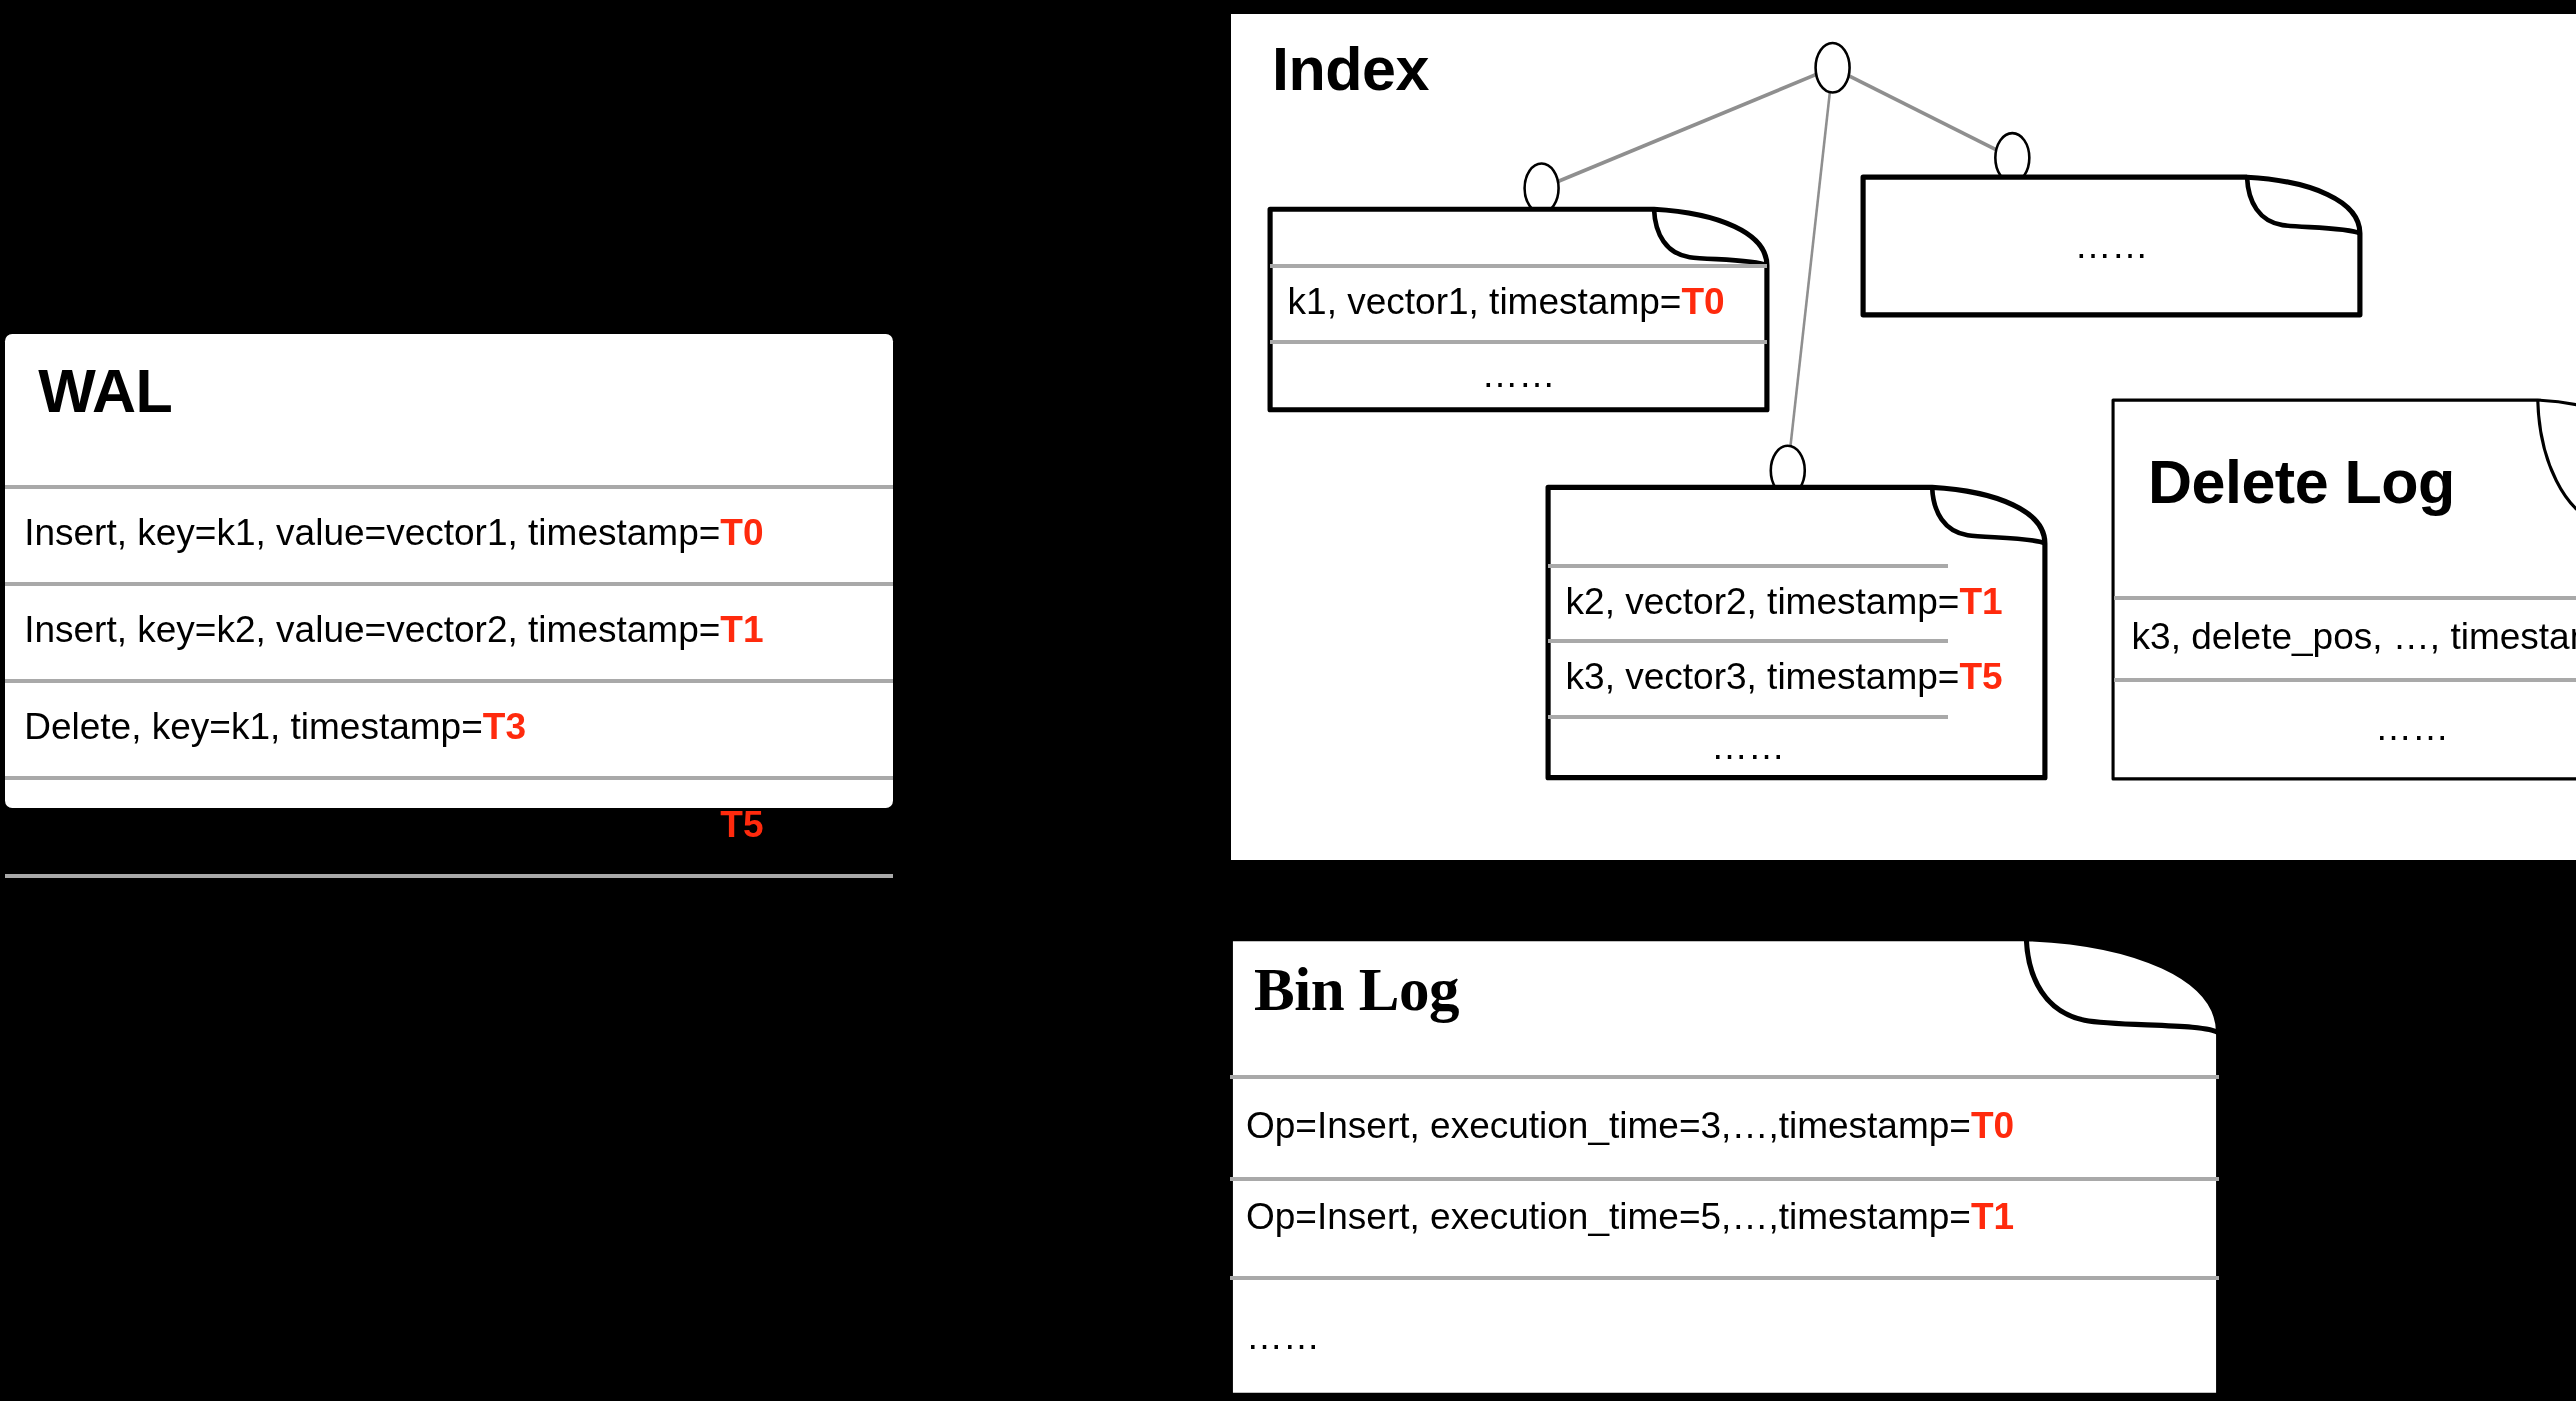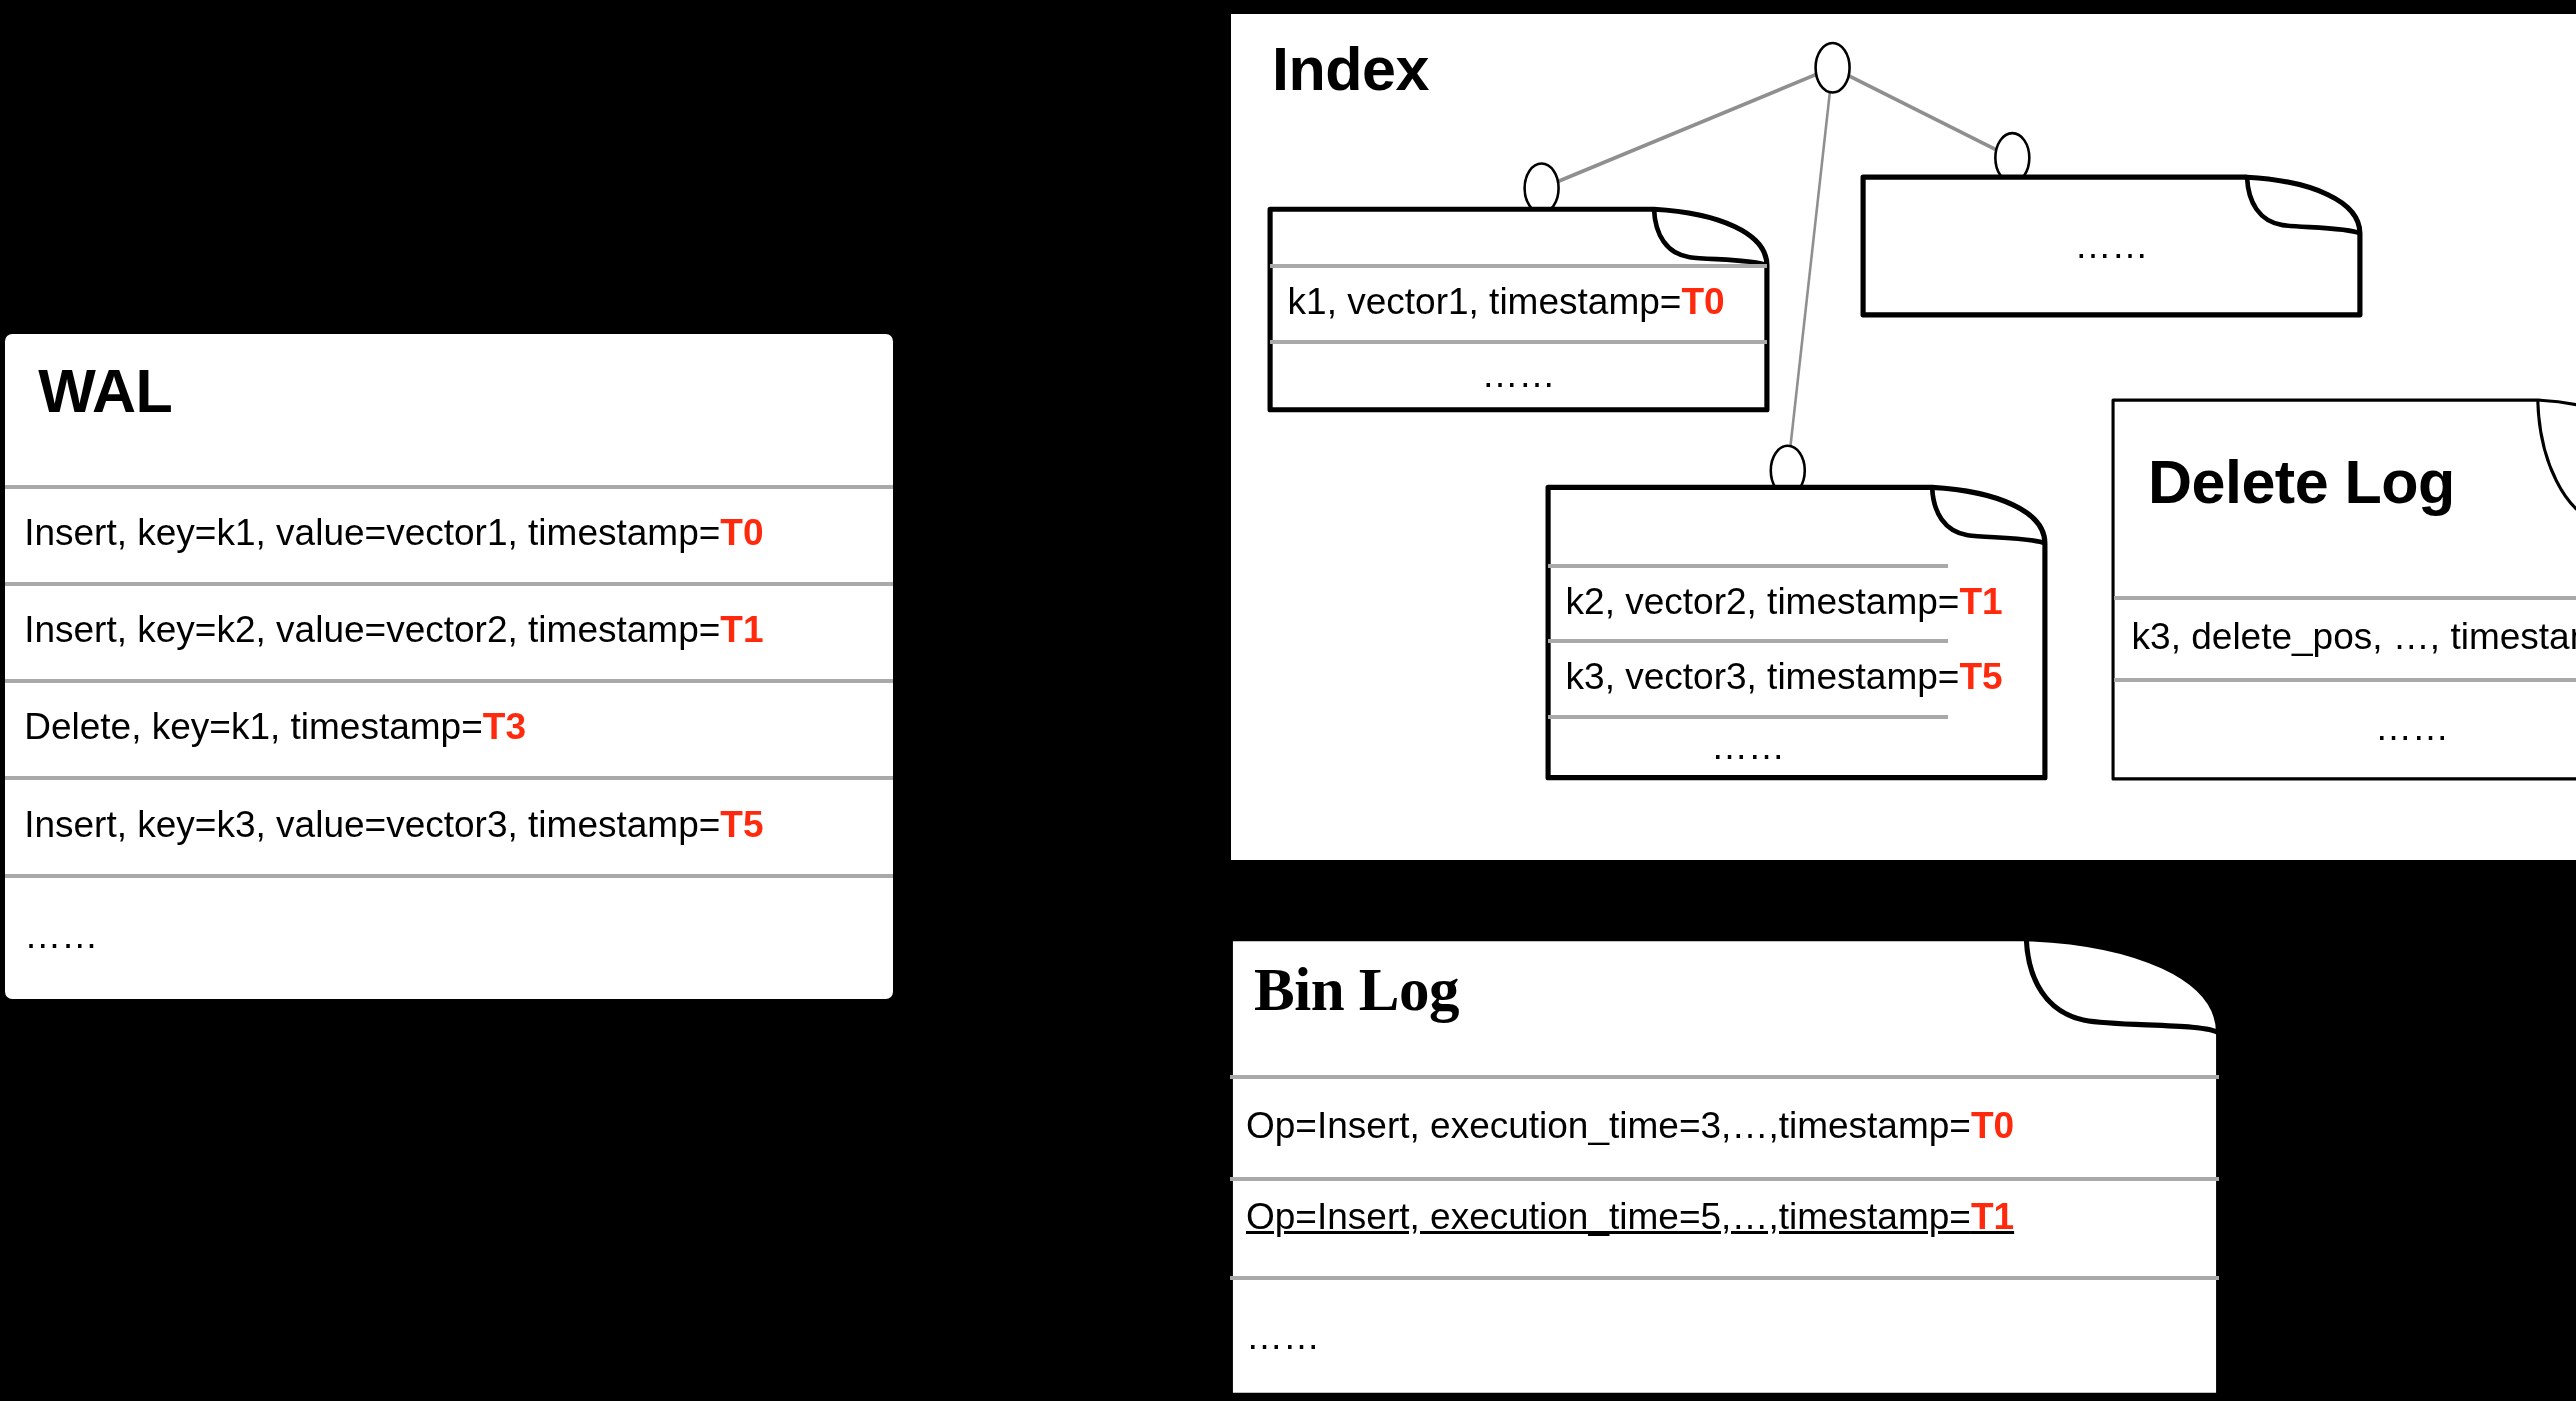--- a/index.html
+++ b/index.html
@@ -28,21 +28,21 @@
   .page-inner{position:absolute;left:0;top:0;right:0;bottom:0;}
 
   svg{overflow:visible;}
   .tree-svg{position:absolute;left:0;top:0;}
 </style>
 </head>
 <body>
 
 <div class="canvas">
 
-  <div class="panel" style="left:5.2px;top:334px;width:888px;height:665px;border-radius:7.2px;">
+  <div class="panel" style="left:5.2px;top:334px;width:888px;height:474px;border-radius:7.2px;">
     <div class="panel-title" style="left:33px;top:27px;">WAL</div>
 
     <div class="sep" style="top:151px;"></div>
     <div class="row pad-lg" style="top:151px;height:97px;">
       <span>Insert, key=k1, value=vector1, timestamp=</span>
         <span class="ts">T0</span>
     </div>
 
     <div class="sep" style="top:248px;"></div>
     <div class="row pad-lg" style="top:248px;height:97px;">
@@ -159,21 +159,21 @@
       <path d="M 1552 6 C 1555 85 1590 150 1665 165 C 1730 178 1900 170 1926 190" fill="none" stroke="var(--ink)" stroke-width="10" stroke-linejoin="round"></path>
     </svg>
     <div class="page-inner">
       <div class="panel-title" style="left:27px;top:24px;font-family:Liberation Serif, serif;">Bin Log</div>
       <div class="sep" style="top:140px;"></div>
       <div class="row pad-lg" style="top:140px;height:103px;">
         <span>Op=Insert, execution_time=3,…,timestamp=</span>
           <span class="ts">T0</span>
       </div>
       <div class="sep" style="top:242px;"></div>
-      <div class="row pad-lg" style="top:242px;height:80px;text-decoration:underline;">
+      <div class="row pad-lg" style="top:242px;height:80px;">
         <span>Op=Insert, execution_time=5,…,timestamp=</span>
           <span class="ts">T1</span>
       </div>
       <div class="sep" style="top:341px;"></div>
       <div class="row pad-lg" style="top:341px;height:123px;">
         <span>……</span>
       </div>
     </div>
   </div>
 

